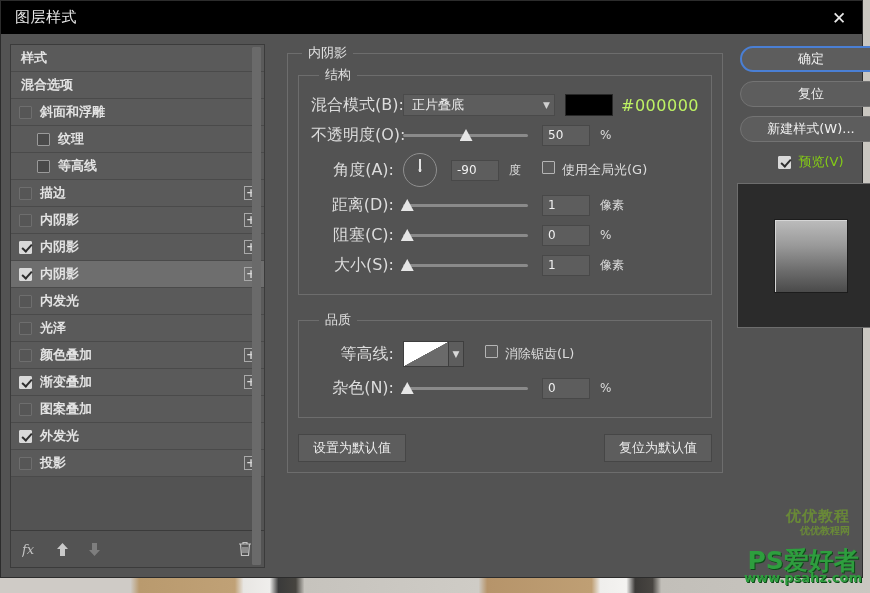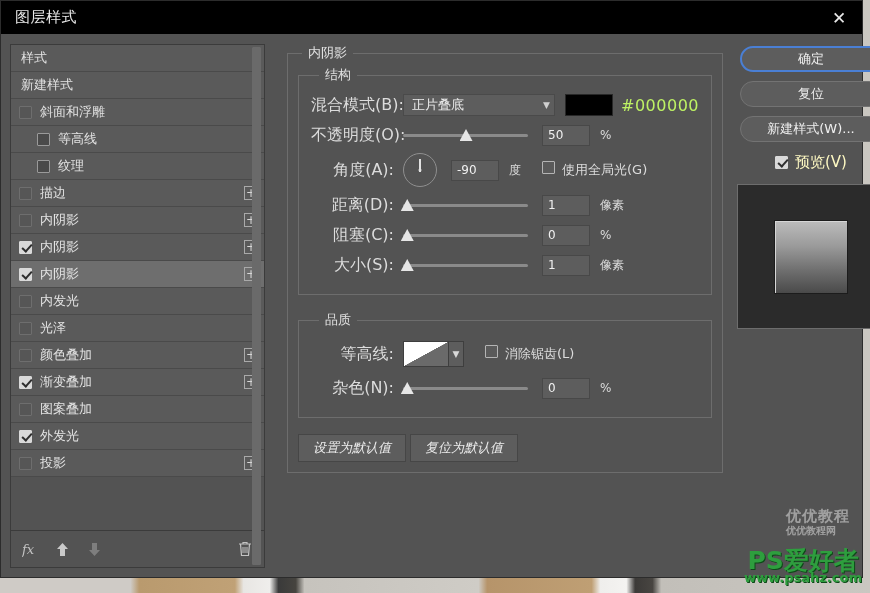--- a/index.html
+++ b/index.html
@@ -56,20 +56,21 @@
   #sidebar {
     width: 255px; flex: none;
     background: #535353;
     border: 1px solid #3b3b3b;
     display: flex; flex-direction: column;
     position: relative;
   }
   #fx-list {
     flex: 1; overflow: hidden; position: relative;
     border-bottom: 1px solid #3b3b3b;
+    font-weight: bold;
   }
   .fx-row {
     height: 27px;
     display: flex; align-items: center;
     background: #5a5a5a;
     border-bottom: 1px solid #4a4a4a;
     padding: 0 6px 0 8px;
     cursor: pointer;
   }
   .fx-row.plain { padding-left: 10px; }
@@ -206,21 +207,21 @@
     position: absolute; inset: 0;
     background: linear-gradient(to bottom right, #ffffff 49.6%, #6a6a6a 50.4%);
   }
   .contour-caret {
     width: 15px; height: 26px; background: #5d5d5d;
     border: 1px solid #3e3e3e; border-left: none;
     display: flex; align-items: center; justify-content: center;
     color: #d8d8d8; font-size: 9px; cursor: pointer;
   }
   #default-btns {
-    display: flex; justify-content: flex-start; gap: 4px; margin-top: 4px; font-style: italic;
+    display: flex; justify-content: space-between; gap: 4px; margin-top: 4px;
   }
   .dflt-btn {
     background: #5d5d5d; border: 1px solid #464646;
     color: #ececec; font-size: 13px;
     padding: 4px 14px; cursor: pointer;
   }
 
   
   #rightcol {
     width: 152px; flex: none; padding-top: 2px;
@@ -231,37 +232,37 @@
     background: #5d5d5d; border: 1px solid #737373;
     color: #f0f0f0; font-size: 13px;
     display: flex; align-items: center; justify-content: center;
     margin-bottom: 9px; cursor: pointer;
   }
   .rbtn.primary { border: 2px solid #4a7fd4; }
   #preview-chk {
     display: flex; align-items: center; gap: 7px;
     margin: 2px 0 12px 0; cursor: pointer;
   }
-  #preview-chk span { color: #fef9c3; font-size: 15px; }
+  #preview-chk span { color: #84cc16; font-size: 13px; }
   #thumb {
     width: 147px; height: 145px; background: #2b2b2b;
     border: 1px solid #6d6d6d;
     display: flex; align-items: center; justify-content: center;
   }
   #thumb-sq {
     width: 72px; height: 72px;
     background: linear-gradient(to bottom, #bcbcbc 0%, #9a9a9a 35%, #6d6d6d 70%, #4a4a4a 100%);
     box-shadow: 0 0 0 1px #1c1c1c, inset 1px 1px 0 #d6d6d6;
   }
 
   
   #wm-blue {
     position: absolute; right: 20px; top: 508px;
-    font-size: 15px; font-weight: bold; color: #ffffff;
-    opacity: .45; text-align: left; line-height: 1.15;
+    font-size: 15px; font-weight: bold; color: #84cc16;
+    opacity: .45; text-align: right; line-height: 1.15;
     letter-spacing: 1px;
   }
   #wm-blue .sub { font-size: 10px; letter-spacing: 0; }
   #wm-green {
     position: absolute; right: 8px; top: 548px;
     text-align: center; line-height: 1;
   }
   #wm-green .big {
     font-size: 25px; font-weight: bold; color: #2e9e3e;
     text-shadow: 1px 1px 0 #0d4a18;
@@ -284,33 +285,33 @@
   </div>
 
   <div id="body-area">
 
     <div id="sidebar">
       <div id="fx-list">
           <div class="fx-row plain">
             <span class="fx-label">样式</span>
           </div>
           <div class="fx-row plain">
-            <span class="fx-label">新建样式</span>
+            <span class="fx-label">混合选项</span>
           </div>
           <div class="fx-row">
             <span class="cbx dim"></span>
             <span class="fx-label">斜面和浮雕</span>
+          </div>
+          <div class="fx-row indent">
+            <span class="cbx "></span>
+            <span class="fx-label">纹理</span>
           </div>
           <div class="fx-row indent">
             <span class="cbx "></span>
             <span class="fx-label">等高线</span>
-          </div>
-          <div class="fx-row indent">
-            <span class="cbx "></span>
-            <span class="fx-label">纹理</span>
           </div>
           <div class="fx-row">
             <span class="cbx dim"></span>
             <span class="fx-label">描边</span>
             <span class="plus-btn">+</span>
           </div>
           <div class="fx-row">
             <span class="cbx dim"></span>
             <span class="fx-label">内阴影</span>
             <span class="plus-btn">+</span>

